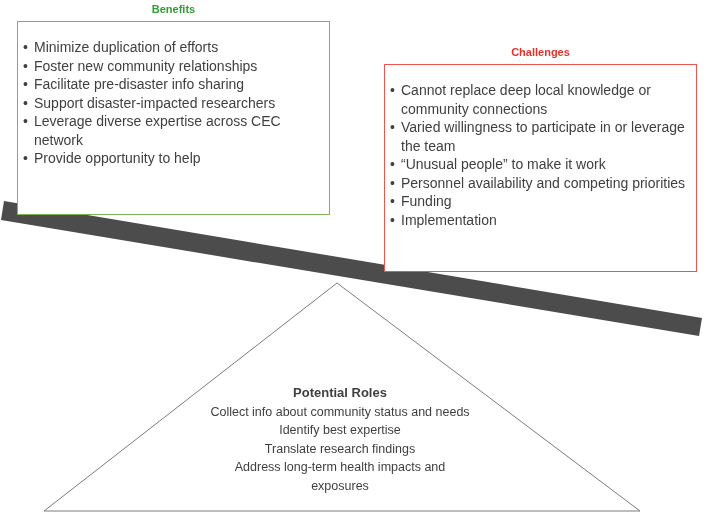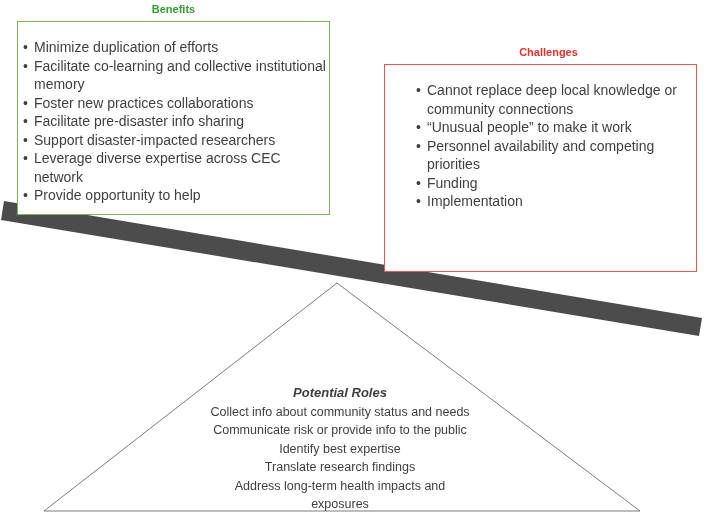--- a/index.html
+++ b/index.html
@@ -6,82 +6,81 @@
   .stage{
     position:relative;width:709px;height:515px;background:#ffffff;overflow:hidden;
     font-family:"Liberation Sans",sans-serif;color:var(--body-text,#3f3f3f);
   }
   .graphics{position:absolute;left:0;top:0;z-index:0;}
   .panel-title{
     position:absolute;z-index:3;font-size:11px;font-weight:bold;
     text-align:center;line-height:16px;
   }
   .benefits-title{left:17px;top:1px;width:313px;color:var(--benefits-title,#2f9d31);}
-  .challenges-title{left:392px;top:44px;width:313px;color:var(--challenges-title,#e8302a);}
+  .challenges-title{left:384px;top:44px;width:313px;color:var(--challenges-title,#e8302a);}
   .box{
     position:absolute;z-index:2;background:#ffffff;box-sizing:border-box;
     border:1.5px solid #999;
   }
   .benefits-box{left:17px;top:21px;width:313px;height:194px;border-color:var(--benefits-border,#7eb356);}
-  .challenges-box{left:384px;top:64px;width:313px;height:208px;border-color:var(--challenges-border,#f05450);padding-left:26px;}
+  .challenges-box{left:384px;top:64px;width:313px;height:208px;border-color:var(--challenges-border,#f05450);}
   ul.bullets{
     margin:0;padding:16px 3px 0 5px;list-style:none;
     font-size:14px;line-height:18.5px;color:var(--body-text,#3f3f3f);
   }
   ul.bullets li{padding-left:11px;text-indent:-11px;}
   .bullet{display:inline-block;width:11px;text-indent:0;}
   .item-text{white-space:pre-line;}
   .roles{
     position:absolute;left:160px;top:384px;width:360px;z-index:1;
     text-align:center;font-size:12.5px;line-height:18.5px;color:var(--body-text,#3f3f3f);
   }
-  .roles-title{font-weight:bold;font-size:13px;font-style:italic;}
+  .roles-title{font-weight:bold;font-size:13px;}
   .role-line{white-space:pre-line;}
 </style>
 </head>
 <body>
 
 <div class="stage">
 
   <svg class="graphics" width="709" height="515" viewBox="0 0 709 515">
     <polygon points="4,201 702,318 699,336 1,220" fill="#4c4c4c"></polygon>
     <polygon points="337,283 640,511 44,511" fill="#ffffff" stroke="#7c7c7c" stroke-width="1"></polygon>
   </svg>
 
   <div class="panel-title benefits-title">Benefits</div>
   <div class="box benefits-box">
     <ul class="bullets">
         <li><span class="bullet">•</span><span class="item-text">Minimize duplication of efforts</span></li>
-        <li><span class="bullet">•</span><span class="item-text">Facilitate co-learning and collective institutional
-memory</span></li>
-        <li><span class="bullet">•</span><span class="item-text">Foster new practices collaborations</span></li>
+        <li><span class="bullet">•</span><span class="item-text">Foster new community relationships</span></li>
         <li><span class="bullet">•</span><span class="item-text">Facilitate pre-disaster info sharing</span></li>
         <li><span class="bullet">•</span><span class="item-text">Support disaster-impacted researchers</span></li>
         <li><span class="bullet">•</span><span class="item-text">Leverage diverse expertise across CEC network</span></li>
         <li><span class="bullet">•</span><span class="item-text">Provide opportunity to help</span></li>
       </ul>
   </div>
 
   <div class="panel-title challenges-title">Challenges</div>
   <div class="box challenges-box">
     <ul class="bullets">
         <li><span class="bullet">•</span><span class="item-text">Cannot replace deep local knowledge or
 community connections</span></li>
+        <li><span class="bullet">•</span><span class="item-text">Varied willingness to participate in or leverage
+the team</span></li>
         <li><span class="bullet">•</span><span class="item-text">“Unusual people” to make it work</span></li>
         <li><span class="bullet">•</span><span class="item-text">Personnel availability and competing priorities</span></li>
         <li><span class="bullet">•</span><span class="item-text">Funding</span></li>
         <li><span class="bullet">•</span><span class="item-text">Implementation</span></li>
       </ul>
   </div>
 
   <div class="roles">
     <div class="roles-title">Potential Roles</div>
     <div>
         <div class="role-line">Collect info about community status and needs</div>
-        <div class="role-line">Communicate risk or provide info to the public</div>
         <div class="role-line">Identify best expertise</div>
         <div class="role-line">Translate research findings</div>
         <div class="role-line">Address long-term health impacts and
 exposures</div>
       </div>
   </div>
 
 </div>
 
 </body></html>

